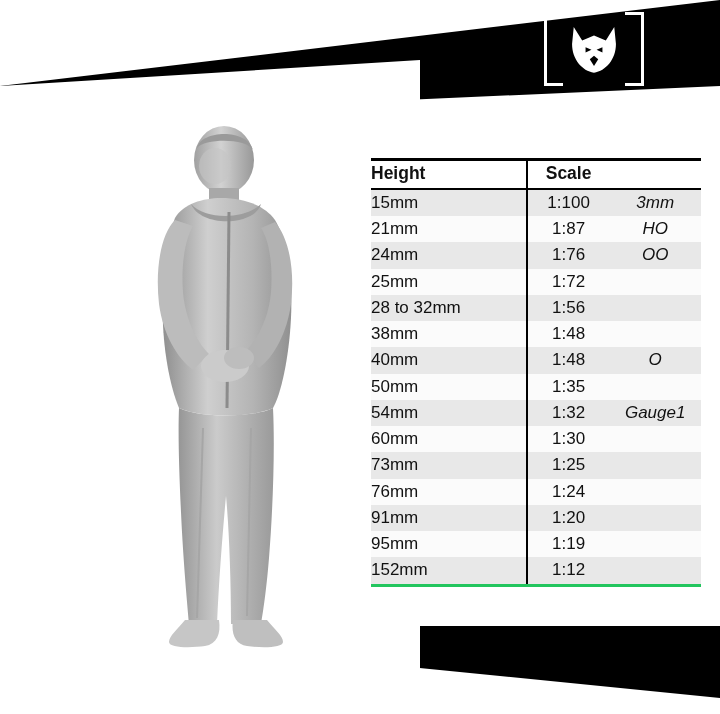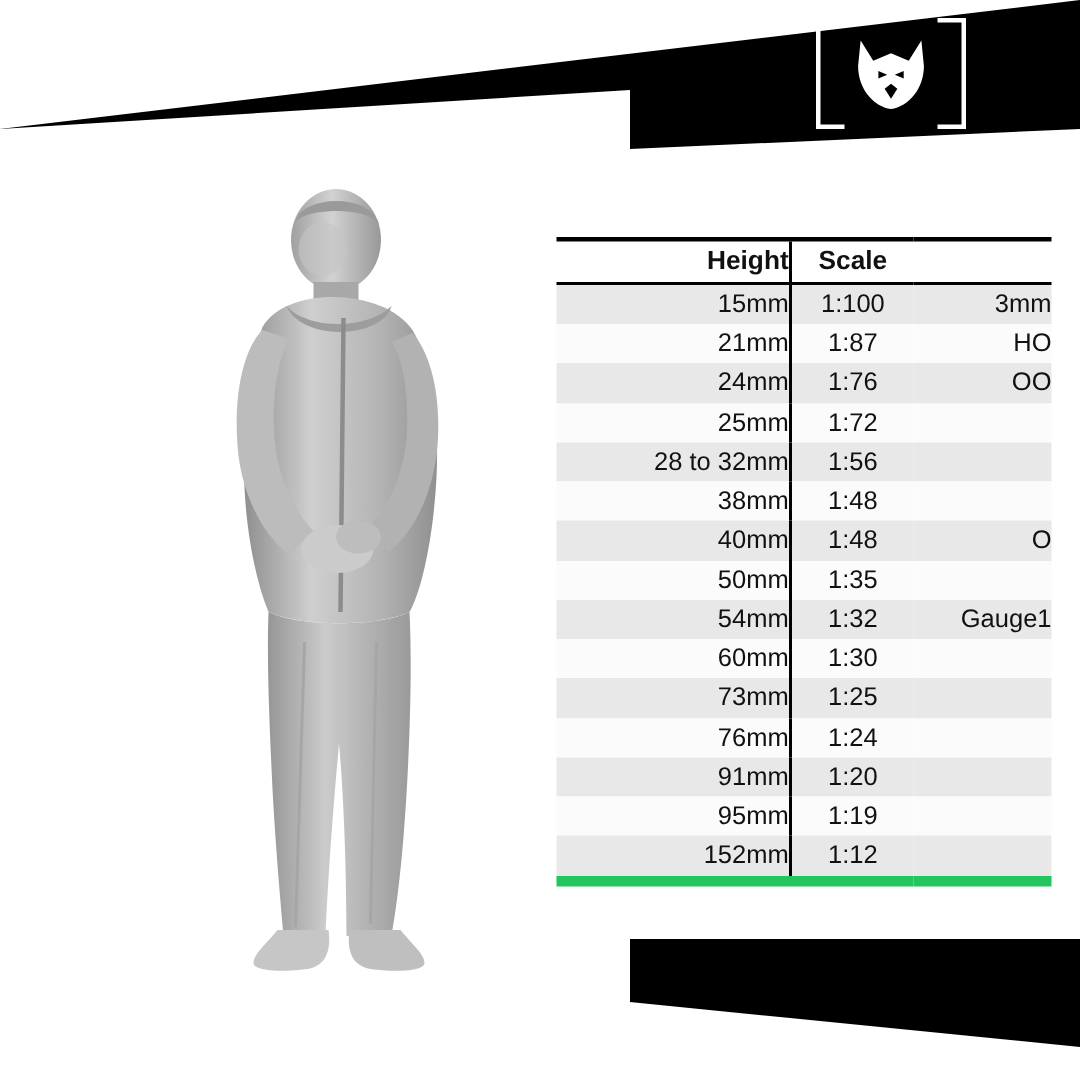--- a/index.html
+++ b/index.html
@@ -123,26 +123,26 @@
     padding: 2px 0 3px 0;
     line-height: 1.25;
   }
   table.scale-table thead th {
     background: #ffffff;
     font-weight: bold;
     font-size: 17.5px;
     border-top: 3px solid #000000;
     border-bottom: 2px solid #000000;
   }
-  .col-h { width: 156px; text-align: right; border-right: 2px solid #000000; }
+  .col-h { width: 156px; text-align: left; border-right: 2px solid #000000; }
   .col-s { width: 82px;  text-align: center; }
-  .col-a { width: 92px;  text-align: right; }
+  .col-a { width: 92px;  text-align: center; font-style: italic; }
   tbody tr:nth-child(odd) td { background: #e8e8e8; }
   tbody tr:nth-child(even) td { background: #fbfbfb; }
-  tbody tr:last-child td { border-bottom: 7px solid #22c55e; }
+  tbody tr:last-child td { border-bottom: 3px solid #22c55e; }
   td.col-h { border-right: 2px solid #000000; }
 </style>
 </head>
 <body>
 
 <div class="page">
 
   <div class="bg-black"></div>
   <div class="wedge-top"></div>
   <div class="wedge-left"></div>

